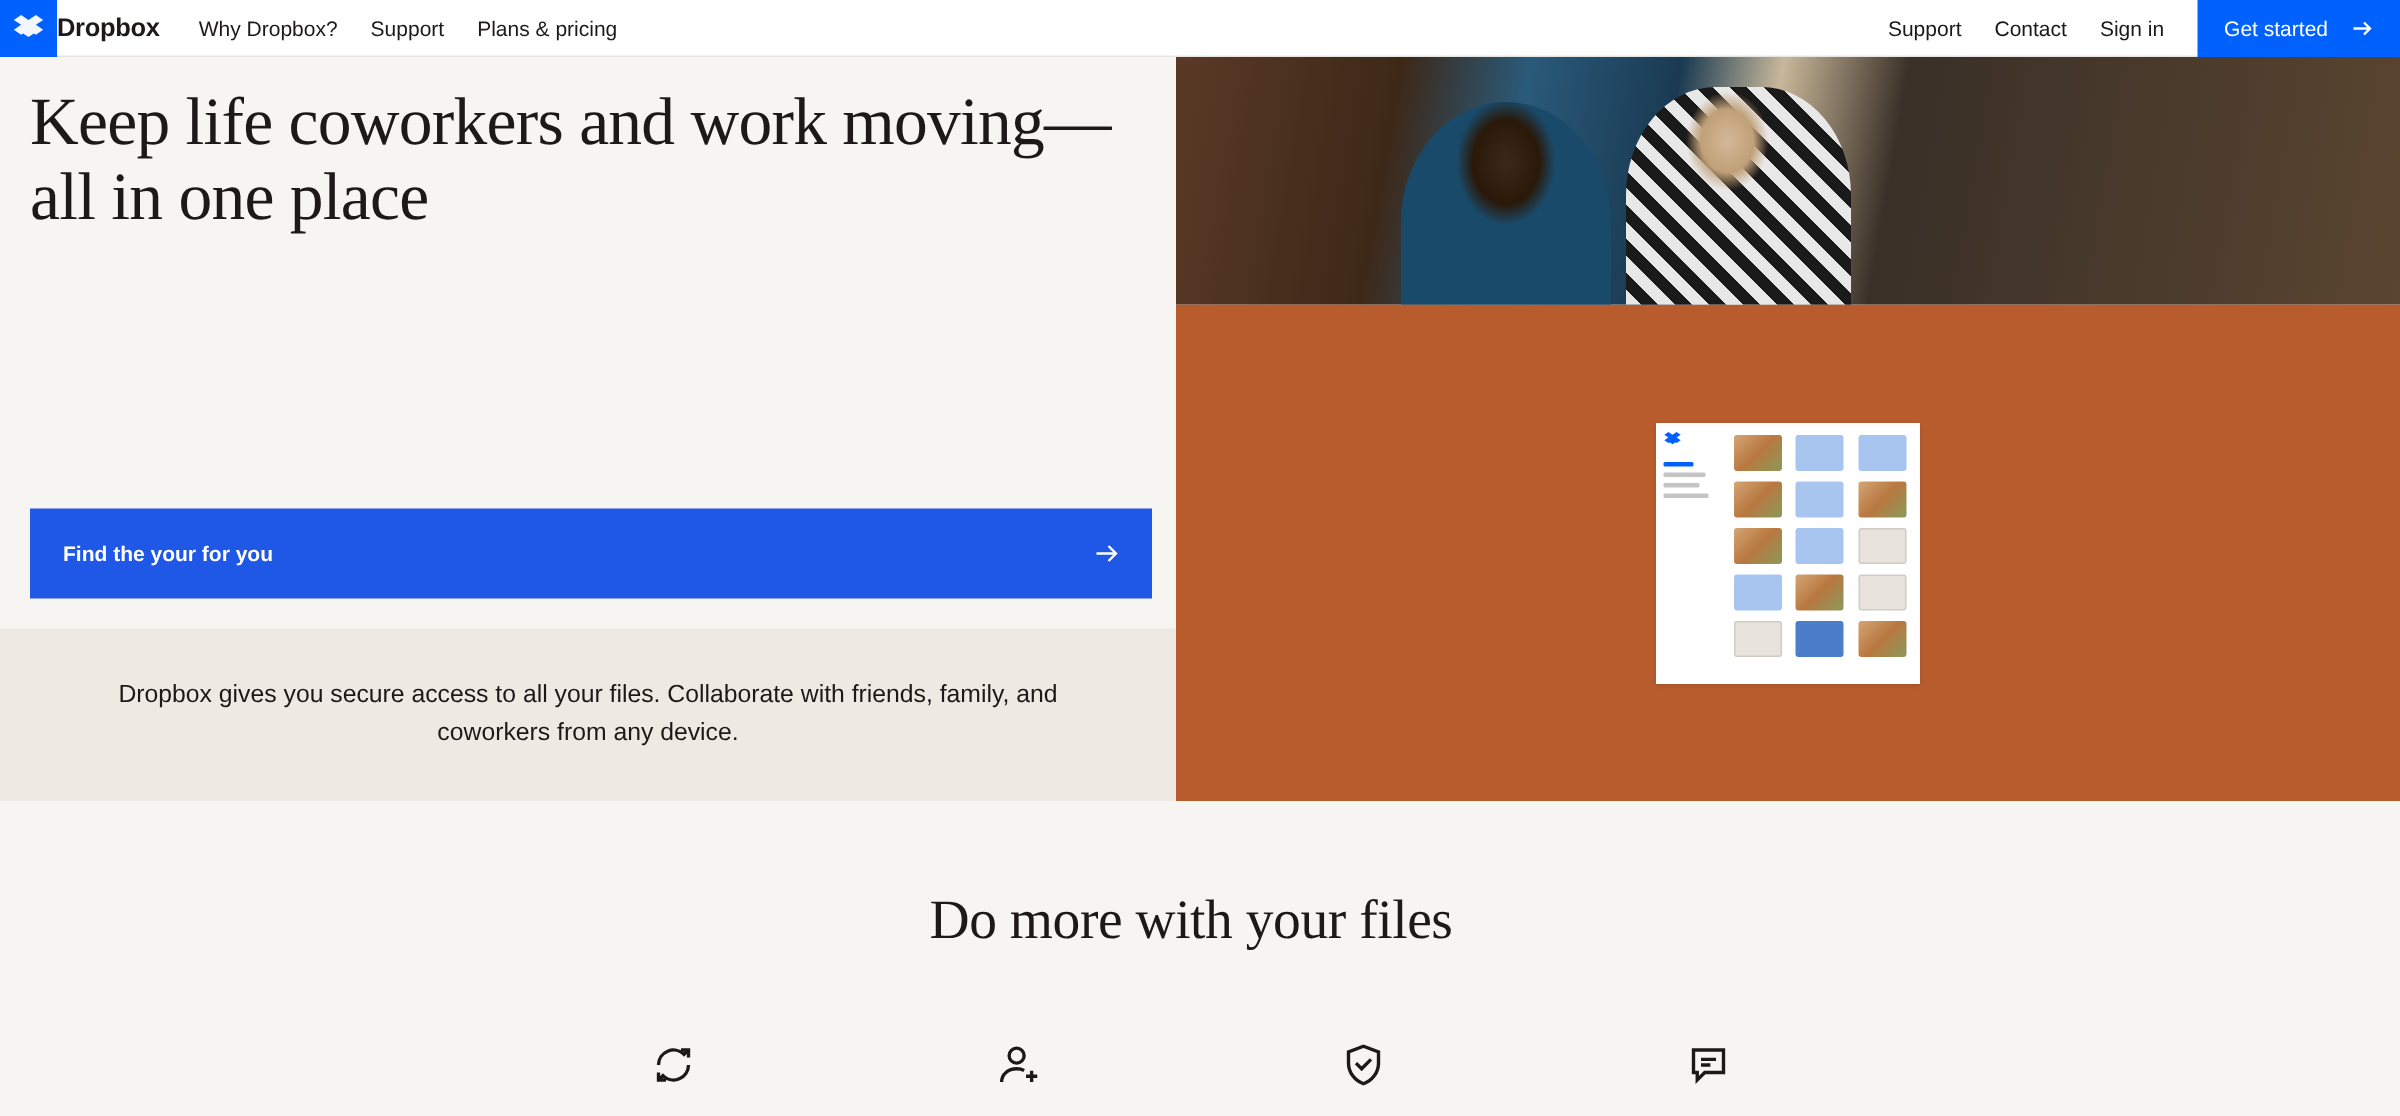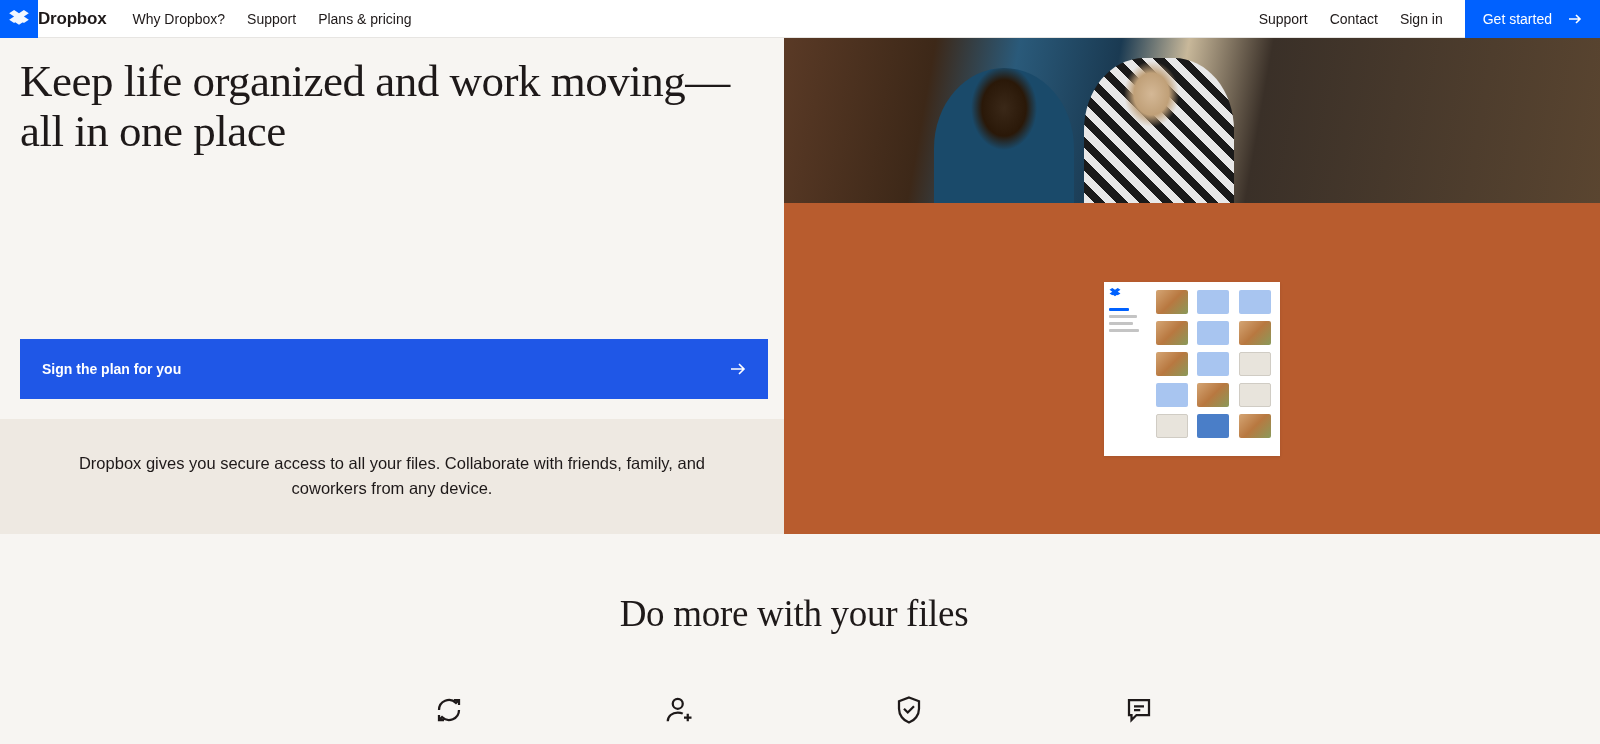--- a/index.html
+++ b/index.html
@@ -74,23 +74,23 @@
             <path d="M1 6h11M8 2l4 4-4 4"></path>
           </svg>
       </span>
     </button>
   </div>
 </header>
 
 <section class="hero">
   <div class="hero-left">
     <div class="hero-top">
-      <h1 class="hero-title">Keep life organized and work moving—all in one place</h1>
+      <h1 class="hero-title">Keep life coworkers and work moving—all in one place</h1>
       <button class="plan-btn">
-        <span>Sign the plan for you</span>
+        <span>Find the your for you</span>
         <span>
           <svg width="16" height="14" viewBox="0 0 16 14" fill="none" stroke="#fff" stroke-width="1.6">
               <path d="M1 7h13M9 2l5 5-5 5"></path>
             </svg>
         </span>
       </button>
     </div>
     <div class="hero-bottom">
       <p class="hero-desc">Dropbox gives you secure access to all your files. Collaborate with friends, family, and coworkers from any device.</p>
     </div>

